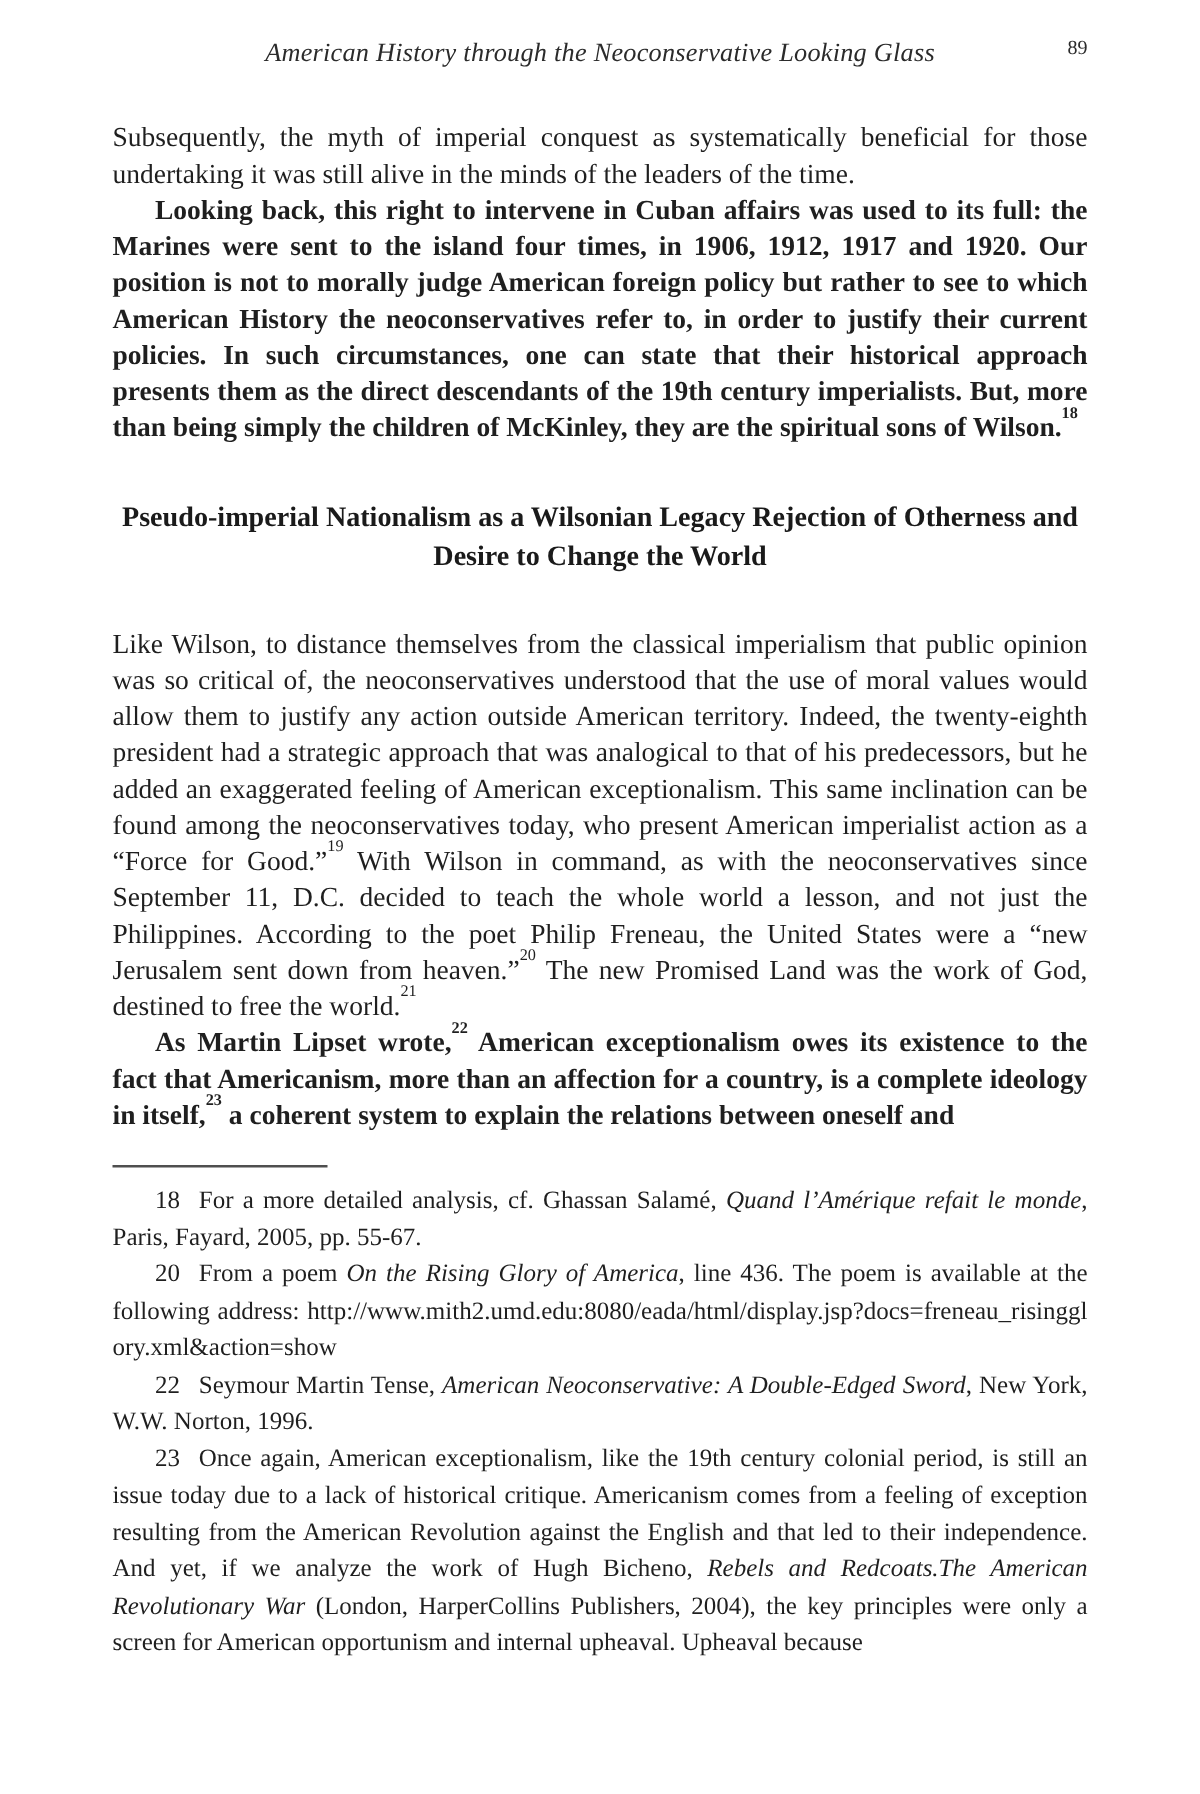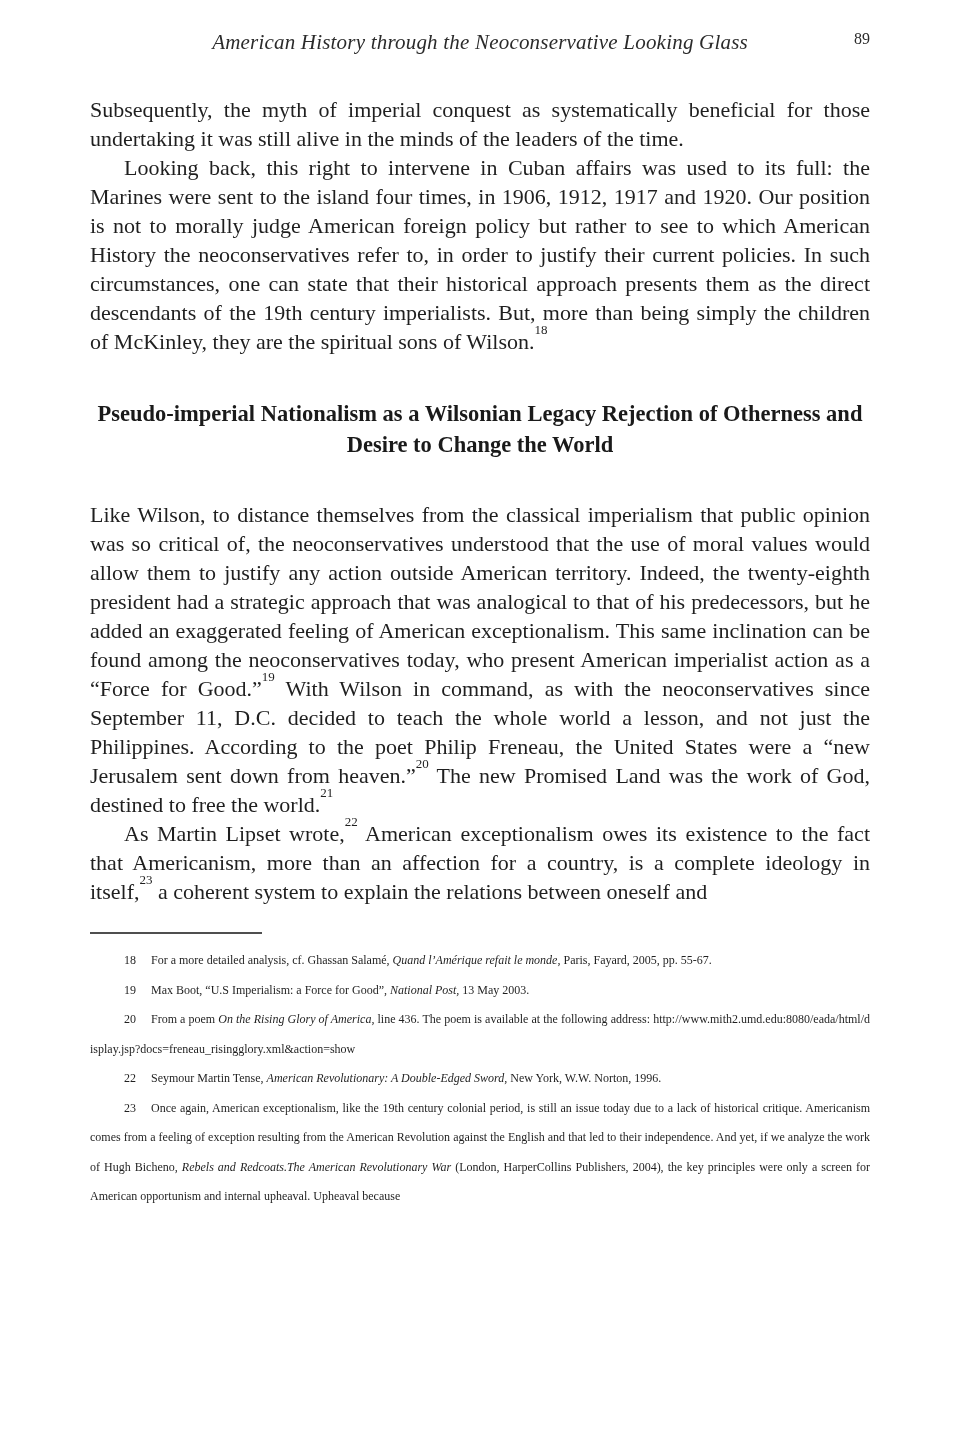--- a/index.html
+++ b/index.html
@@ -34,21 +34,21 @@
     top: 0;
     font-size: 16px;
     color: #2b2b2b;
   }
   .body-text p {
     margin: 0;
     font-size: 22px;
     line-height: 29px;
     text-align: justify;
   }
-  .indent { text-indent: 34px; }
+  .indent { text-indent: 34px; font-weight: bold; }
   .section-heading {
     margin: 42px 0 40px 0;
     font-size: 22.5px;
     font-weight: bold;
     line-height: 31px;
     text-align: center;
     color: #1a1a1a;
   }
   sup.fnref {
     font-size: 13px;
@@ -61,21 +61,21 @@
     margin-top: 26px;
   }
   .fn-divider {
     width: 172px;
     height: 2px;
     background: #4f4f4f;
     margin-bottom: 12px;
   }
   .footnotes p {
     margin: 0;
-    font-size: 12px;
+    font-size: 20px;
     line-height: 29.5px;
     text-align: justify;
     text-indent: 34px;
   }
   .fn-num { margin-right: 15px; }
   .it { font-style: italic; }
   .url { word-break: break-all; }
 </style>
 </head>
 <body>
@@ -99,23 +99,22 @@
 
     <p class="indent"><span>As Martin Lipset wrote,</span><sup class="fnref">22</sup><span> American exceptionalism owes its existence to the fact that Americanism, more than an affection for a country, is a complete ideology in itself,</span><sup class="fnref">23</sup><span> a coherent system to explain the relations between oneself and</span></p>
 
   </div>
 
   <div class="footnotes">
     <div class="fn-divider"></div>
 
     <p><span class="fn-num">18</span><span>For a more detailed analysis, cf. Ghassan Salamé, </span><span class="it">Quand l’Amérique refait le monde</span><span>, Paris, Fayard, 2005, pp. 55-67.</span></p>
 
-    <p><span class="fn-num">19</span><span>Max Boot, “U.S Imperialism: a Force for Good”, </span><span class="it">National Post,</span><span> 13 May 2003.</span></p>
 
     <p><span class="fn-num">20</span><span>From a poem </span><span class="it">On the Rising Glory of America</span><span>, line 436. The poem is available at the following address: </span><span class="url">http://www.mith2.umd.edu:8080/eada/html/display.jsp?docs=freneau_risingglory.xml&amp;action=show</span></p>
 
 
-    <p><span class="fn-num">22</span><span>Seymour Martin Tense, </span><span class="it">American Revolutionary: A Double-Edged Sword</span><span>, New York, W.W. Norton, 1996.</span></p>
+    <p><span class="fn-num">22</span><span>Seymour Martin Tense, </span><span class="it">American Neoconservative: A Double-Edged Sword</span><span>, New York, W.W. Norton, 1996.</span></p>
 
     <p><span class="fn-num">23</span><span>Once again, American exceptionalism, like the 19th century colonial period, is still an issue today due to a lack of historical critique. Americanism comes from a feeling of exception resulting from the American Revolution against the English and that led to their independence. And yet, if we analyze the work of Hugh Bicheno, </span><span class="it">Rebels and Redcoats.The American Revolutionary War</span><span> (London, HarperCollins Publishers, 2004), the key principles were only a screen for American opportunism and internal upheaval. Upheaval because</span></p>
   </div>
 
 </div>
 
 </body></html>

